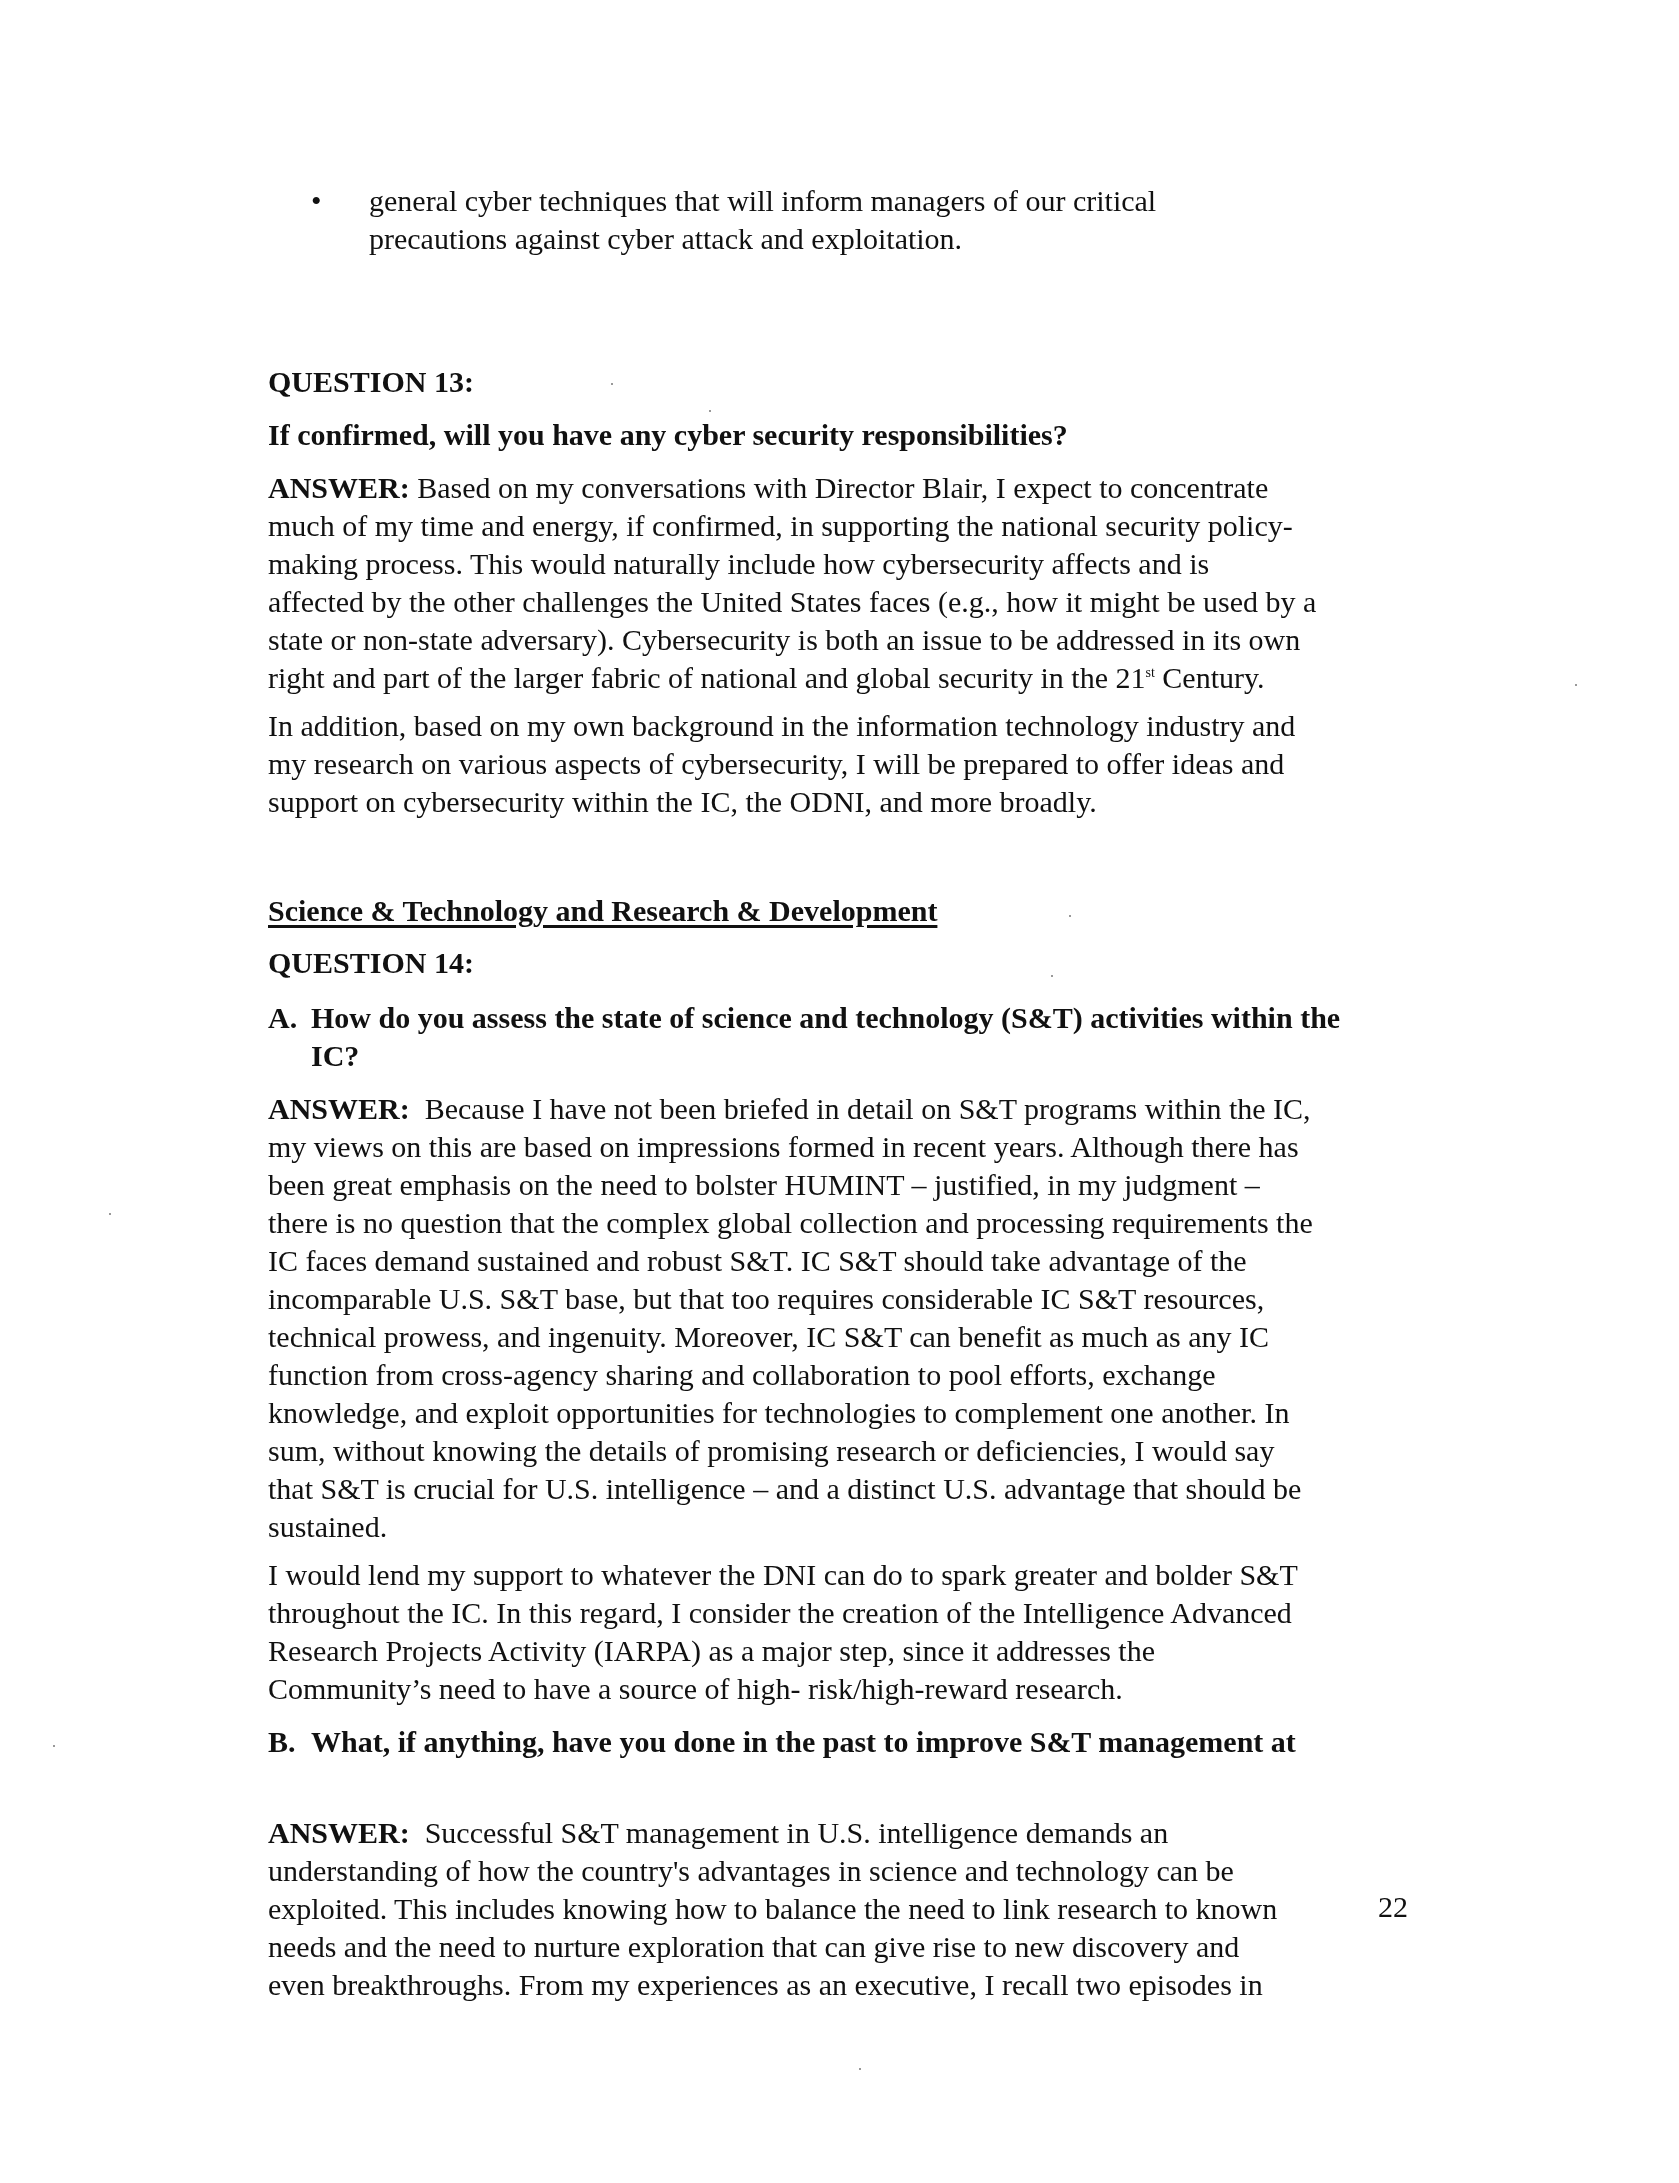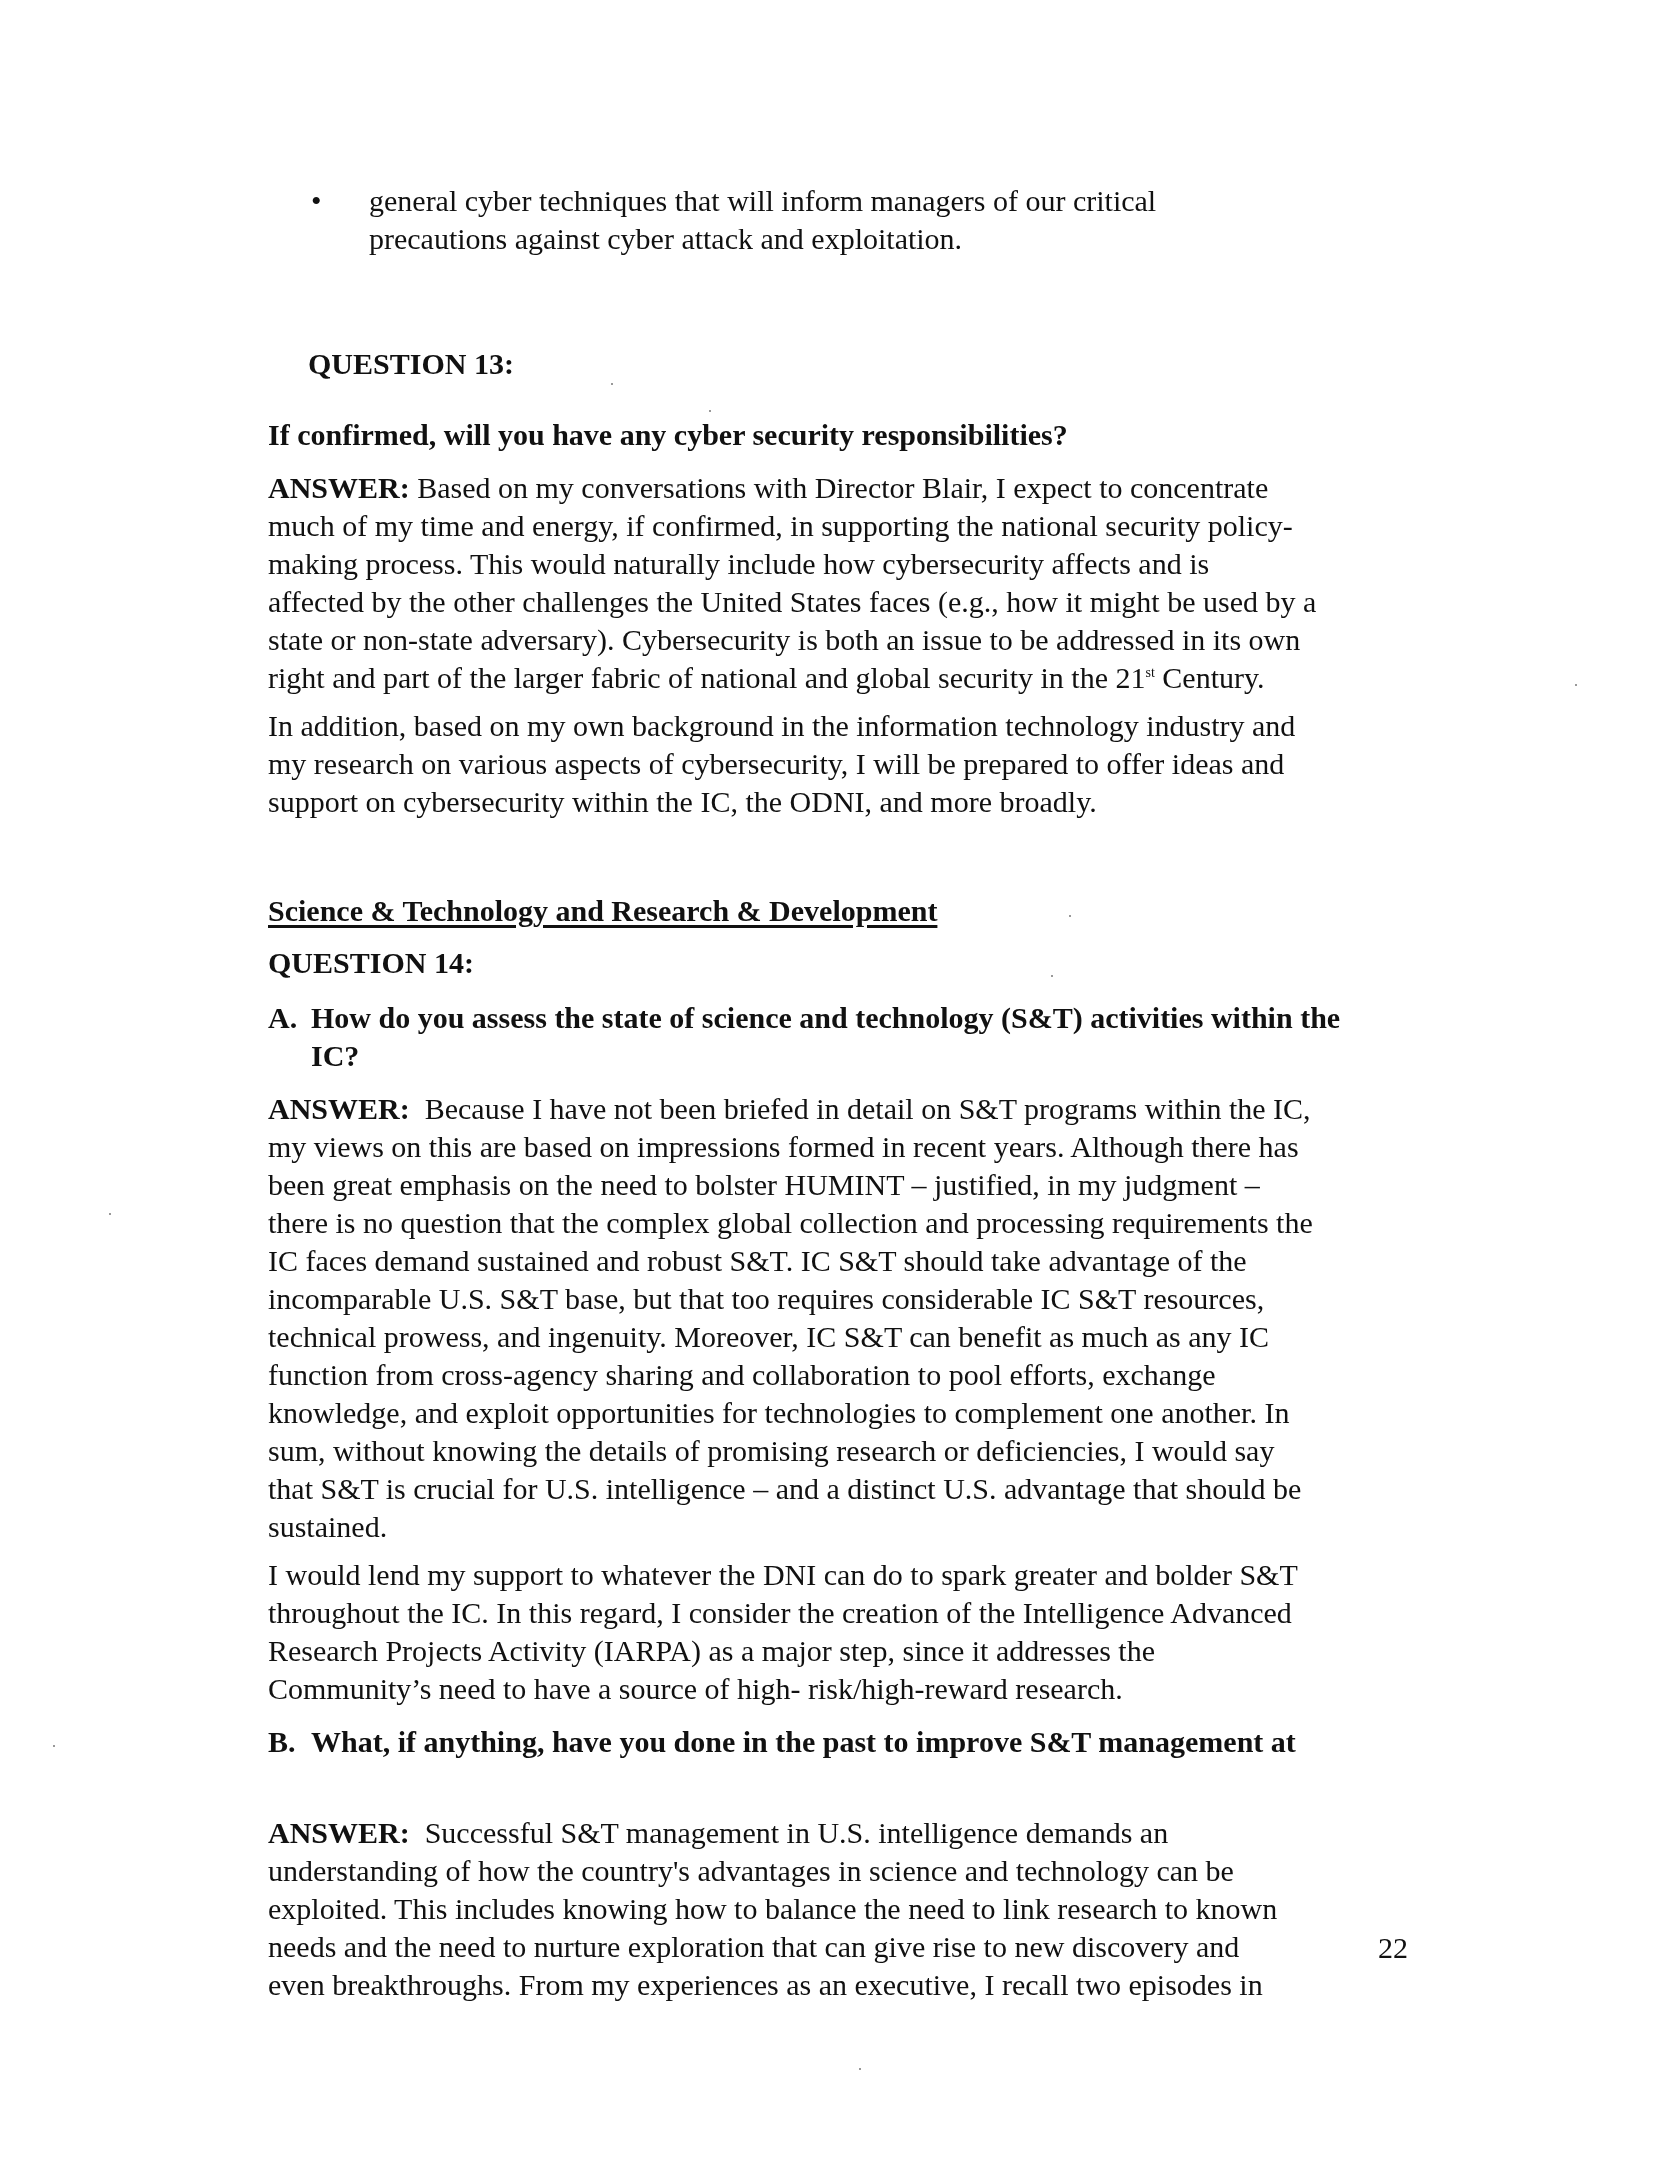--- a/index.html
+++ b/index.html
@@ -14,37 +14,37 @@
   .bold { font-weight: bold; }
   .label { font-weight: bold; }
   .ul { text-decoration: underline; text-decoration-thickness: 2.6px; text-underline-offset: 4px; font-weight: bold; }
   .bullet-item { position: absolute; left: 311px; width: 1031px; }
   .bullet-dot { position: absolute; left: 0; top: 0; width: 40px; }
   .bullet-text { position: absolute; left: 58px; width: 991px; }
   .hanging { position: absolute; left: 268px; width: 1163px; }
   .hanging .marker { position: absolute; left: 0; top: 0; font-weight: bold; }
   .hanging .qtext { position: absolute; left: 43px; width: 1123px; font-weight: bold; }
   sup { font-size: 14px; line-height: 0; vertical-align: super; }
-  .page-num { position: absolute; left: 1378px; top: 1929px; font-size: 30px; }
+  .page-num { position: absolute; left: 1378px; top: 1888px; font-size: 30px; }
   .speck { position: absolute; width: 2px; height: 2px; background: #777; border-radius: 50%; }
 </style>
 </head>
 <body>
 
 <div class="page">
 
   <div class="bullet-item" style="top:182px;">
     <span class="bullet-dot">•</span>
     <div class="bullet-text">
       <p>general cyber techniques that will inform managers of our critical</p>
       <p>precautions against cyber attack and exploitation.</p>
     </div>
   </div>
 
-  <p class="block bold" style="top:345px;margin-left:40px;">QUESTION 13:</p>
+  <p class="block bold" style="top:363px;">QUESTION 13:</p>
   <p class="block bold" style="top:416px;">If confirmed, will you have any cyber security responsibilities?</p>
 
   <div class="block" style="top:469px;">
     <p><span class="label">ANSWER:</span><span> Based on my conversations with Director Blair, I expect to concentrate</span></p>
     <p>much of my time and energy, if confirmed, in supporting the national security policy-</p>
     <p>making process.  This would naturally include how cybersecurity affects and is</p>
     <p>affected by the other challenges the United States faces (e.g., how it might be used by a</p>
     <p>state or non-state adversary).  Cybersecurity is both an issue to be addressed in its own</p>
     <p><span>right and part of the larger fabric of national and global security in the 21</span><sup>st</sup><span> Century.</span></p>
   </div>

